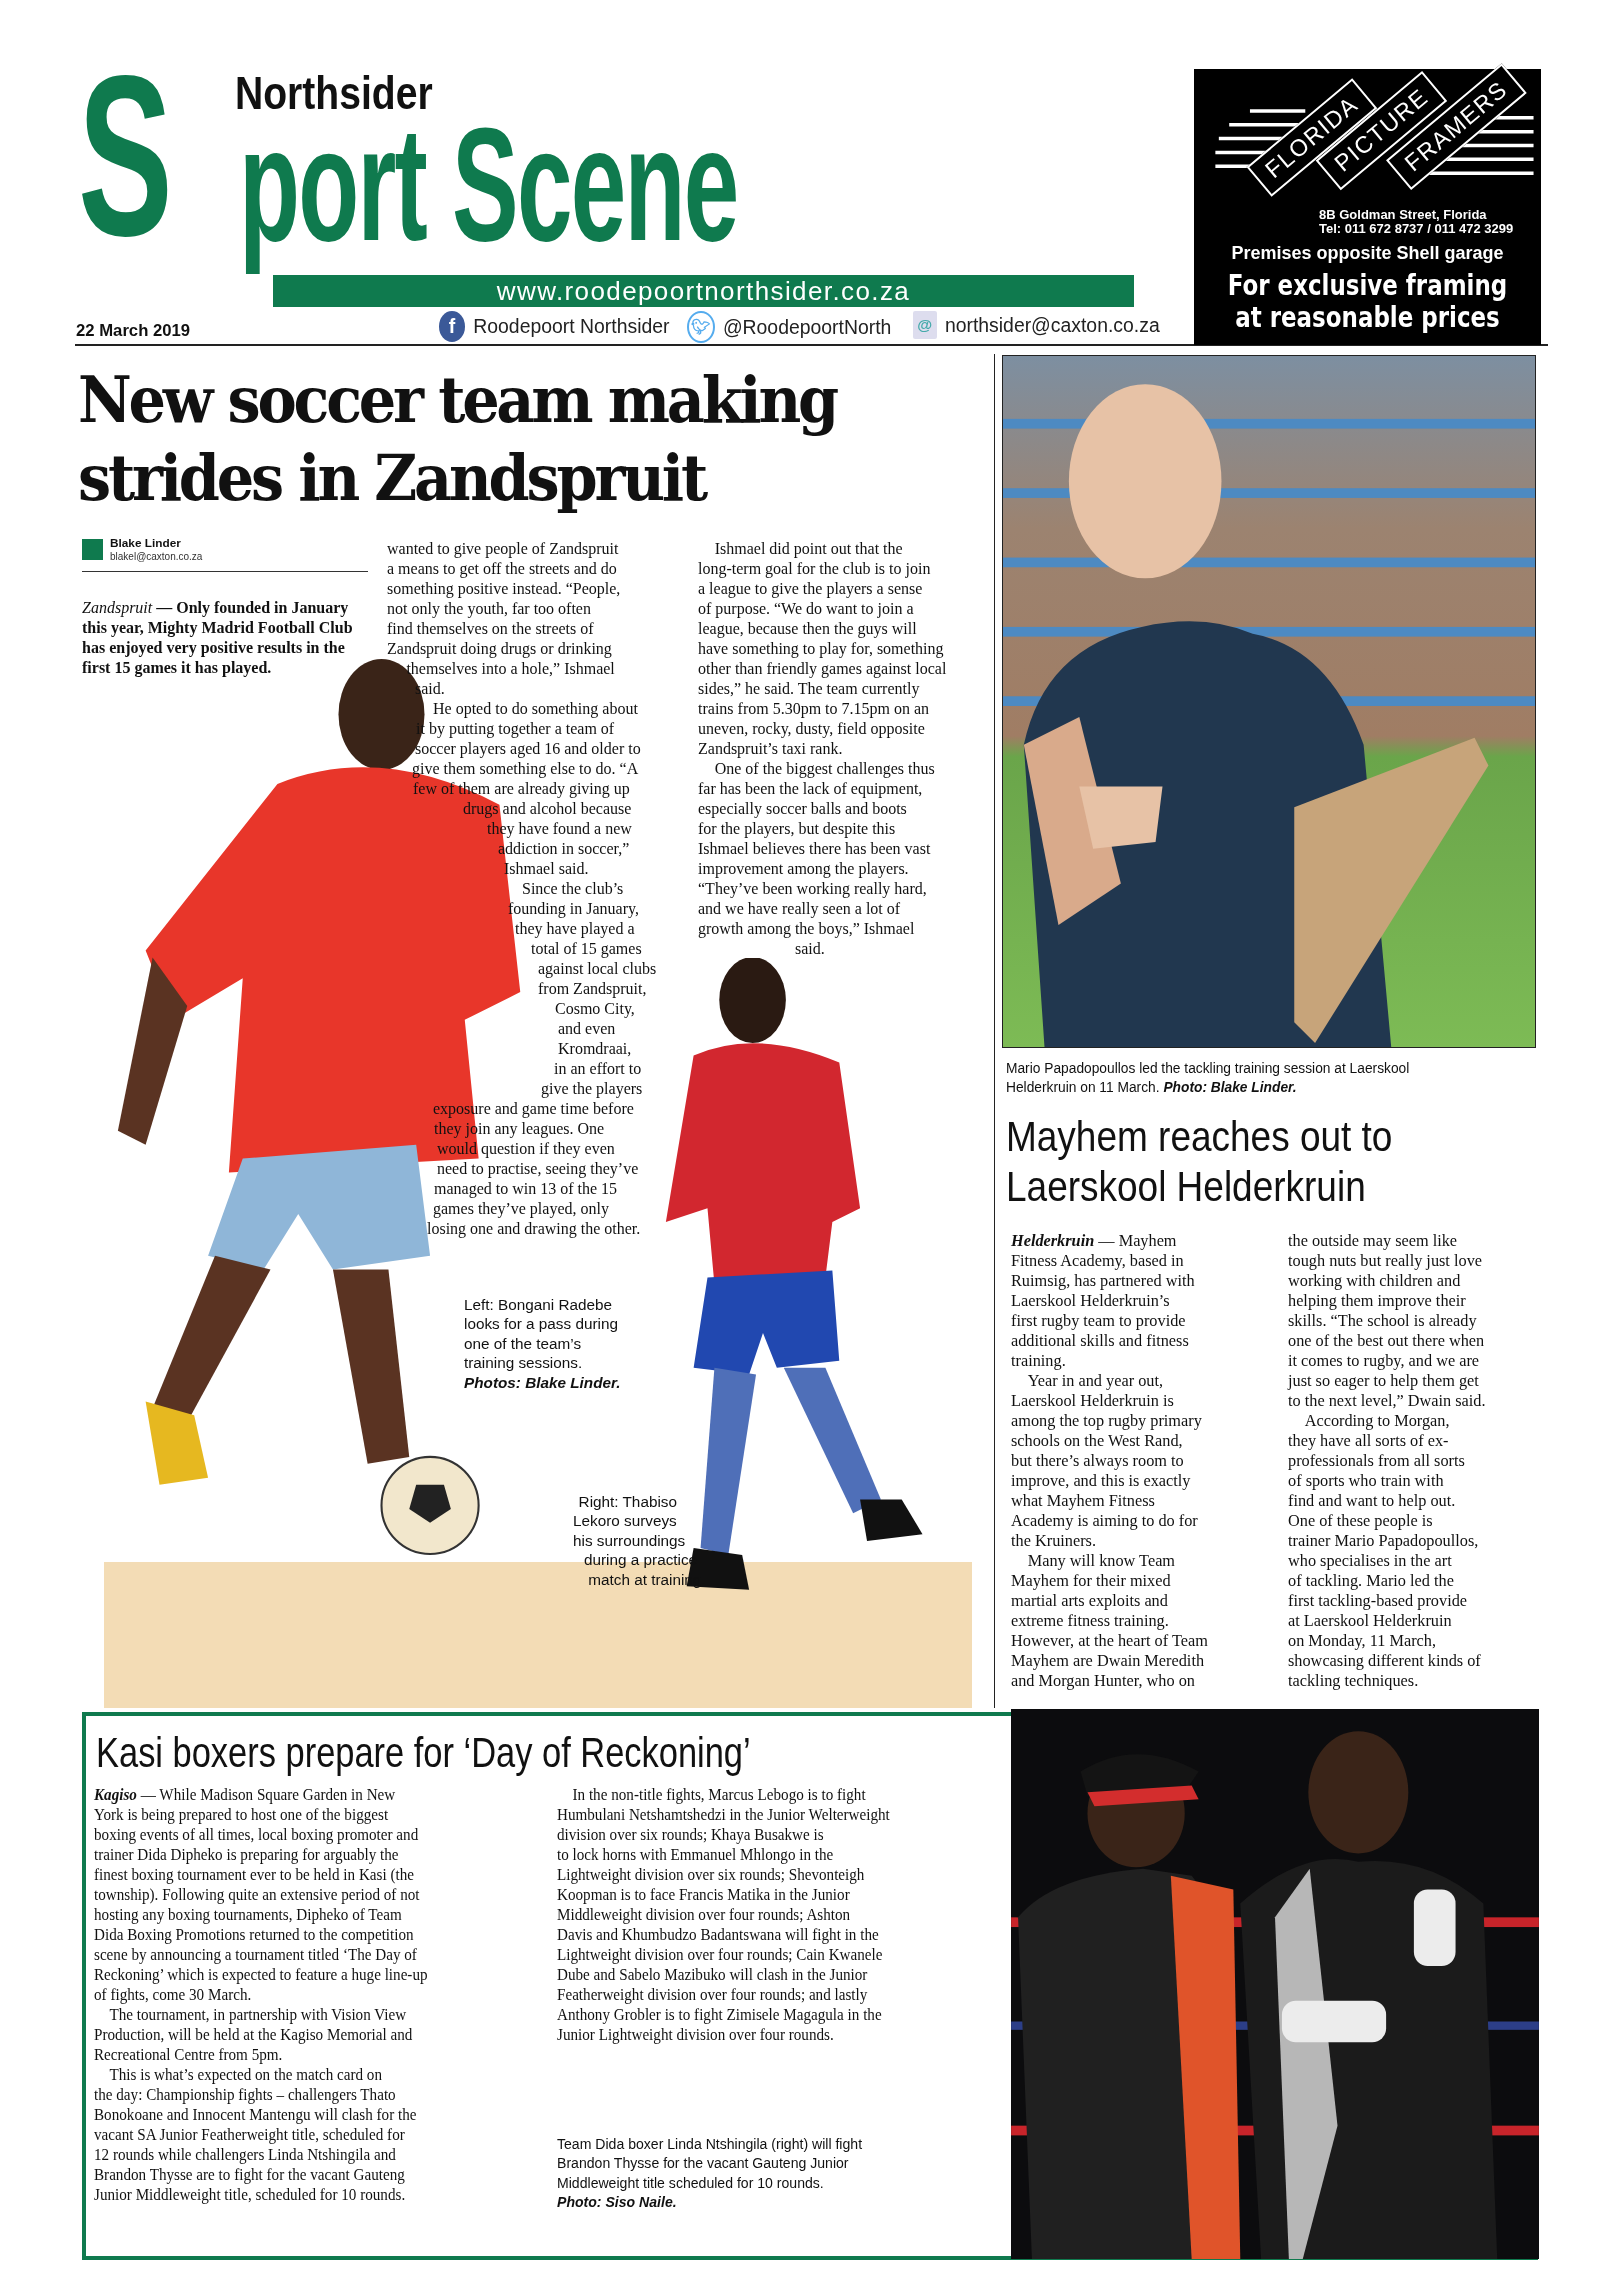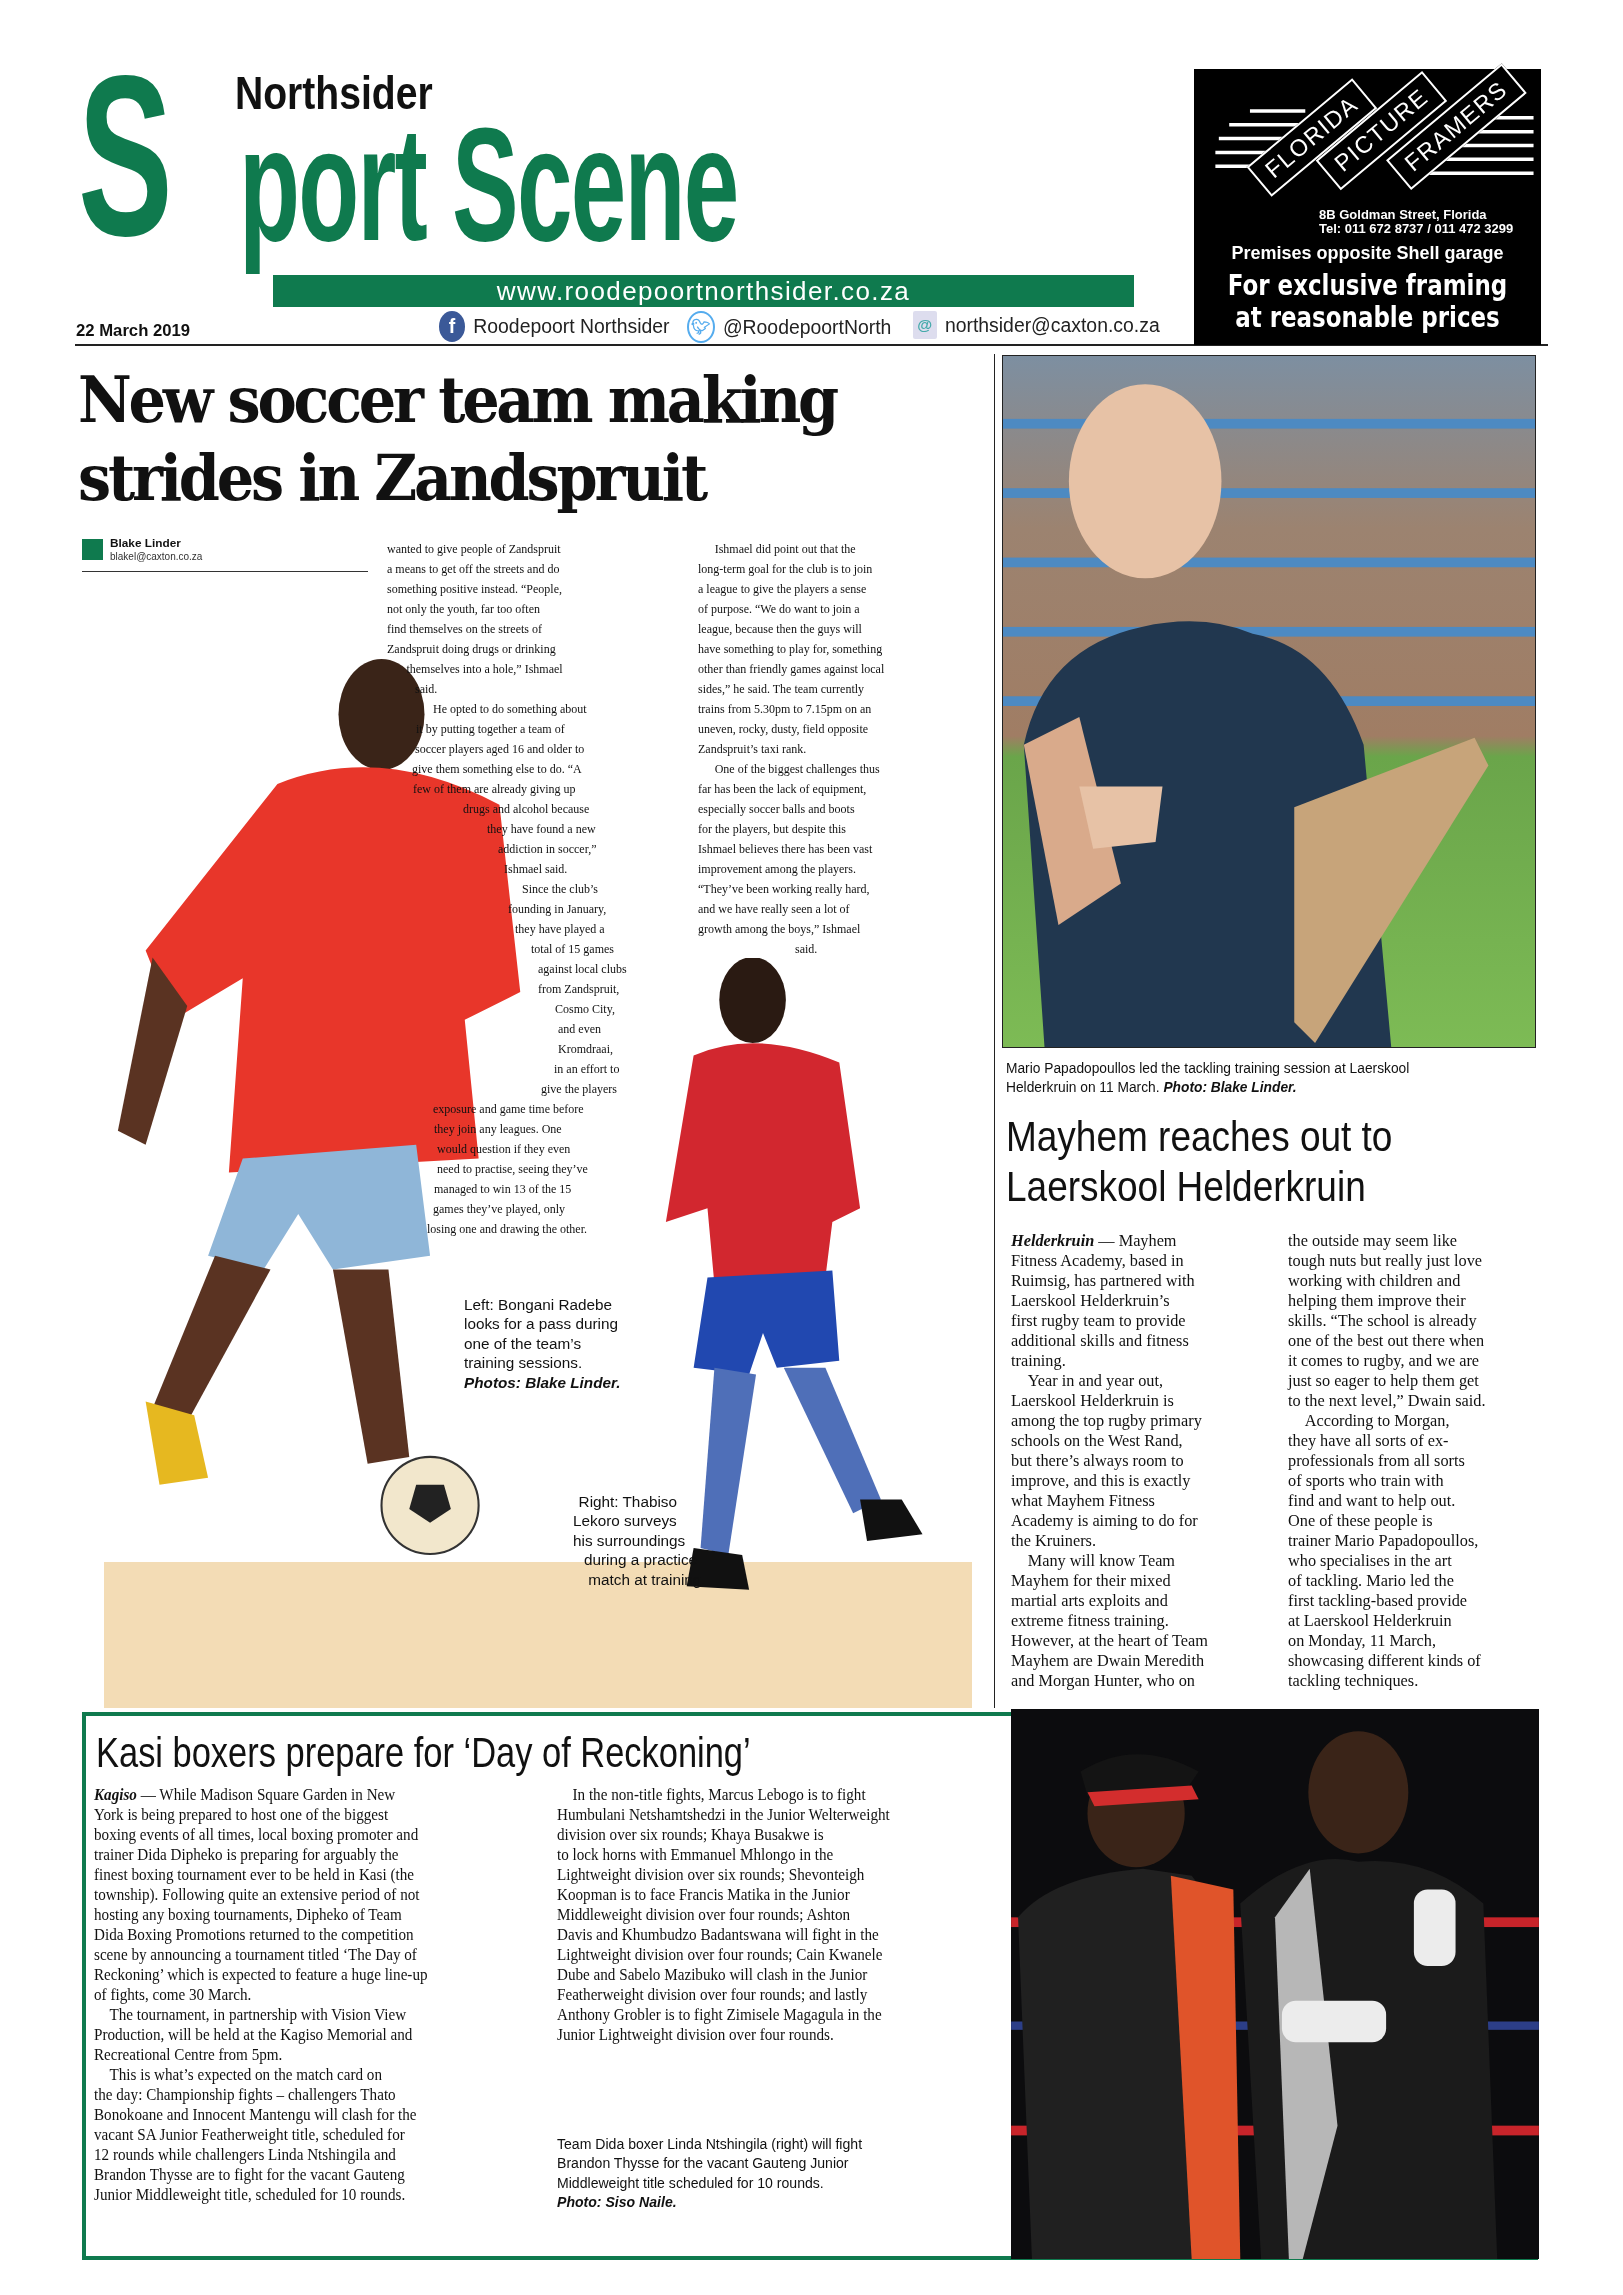--- a/index.html
+++ b/index.html
@@ -23,21 +23,21 @@
   .ad-plank { position:absolute; border:2.1px solid #fff; background:#000; color:#fff; font-size:23.6px; padding:4.2px 11px; transform:rotate(-40deg); transform-origin:center; letter-spacing:1.4px; }
   .ad-addr { position:absolute; left:125px; top:139px; font-weight:bold; font-size:13px; line-height:14px; }
   .ad-prem { position:absolute; left:0; width:100%; top:174px; text-align:center; font-weight:bold; font-size:18px; }
   .ad-excl { position:absolute; left:0; width:100%; top:201px; text-align:center; font-weight:bold; font-size:28px; line-height:32px; transform:scaleX(0.82); font-family:"DejaVu Sans", sans-serif; }
   
   .h1 { left:78px; top:361px; font-family:"DejaVu Serif", serif; font-weight:bold; font-size:64px; line-height:78px; letter-spacing:-3.5px; transform:scaleX(0.92); transform-origin:left top; width:972px; }
   .byline-box { left:82px; top:539px; width:21px; height:21px; background:#0f7a4e; }
   .byline-name { left:110px; top:536px; font-family:"Liberation Sans", sans-serif; font-weight:bold; font-size:11.8px; }
   .byline-mail { left:110px; top:551px; font-family:Liberation Sans, sans-serif; font-size:10px; color:#333; }
   .byline-rule { left:82px; top:571px; width:286px; height:1.4px; background:#333; }
-  .col { font-size:12px; line-height:20px; }
+  .col { font-size:16px; line-height:20px; }
   .lede { font-weight:bold; }
   .lede i { font-weight:normal; font-style:italic; }
   .caption { font-family:"Liberation Sans", sans-serif; font-size:15.3px; line-height:19.4px; color:#111; }
   .credit { font-weight:bold; font-style:italic; }
   
   .photo { position:absolute; overflow:hidden; }
   .vline { background:#222; width:1.4px; }
   .h2 { font-family:"Liberation Sans", sans-serif; font-size:43px; line-height:50px; transform:scaleX(0.86); transform-origin:left top; }
   .kasi-box { left:82px; top:1712px; width:1456px; height:548px; border:4.2px solid #0f7a4e; box-sizing:border-box; }
   .h3 { font-family:"Liberation Sans", sans-serif; font-size:42px; line-height:49px; transform:scaleX(0.82); transform-origin:left top; }
@@ -127,20 +127,21 @@
     <path d="M60 140 Q150 100 270 150 L300 360 L260 380 L250 460 L90 470 L80 360 L20 380 Z" fill="#d2272f"></path>
     <path d="M80 460 L260 450 L270 580 L180 590 L160 540 L140 600 L60 590 Z" fill="#2148b0"></path>
     <path d="M90 590 L150 600 L110 860 L70 850 Z" fill="#4f6fb8"></path>
     <path d="M190 590 L250 590 L330 780 L290 800 Z" fill="#4f6fb8"></path>
     <path d="M60 850 L130 860 L140 910 L50 905 Z" fill="#111"></path>
     <path d="M300 780 L360 780 L390 830 L310 840 Z" fill="#111"></path>
   </svg>
 </div>
 
 <div class="abs col" style="left:82px; top:598px; width:285px;">
+  <div class="lede"><i>Zandspruit</i><span> — Only founded in January this year, Mighty Madrid Football Club has enjoyed very positive results in the first 15 games it has played.</span></div>
 </div>
 
 <div class="abs col" style="left:387px; top:539px; width:305px;">
   <div>wanted to give people of Zandspruit</div>
   <div>a means to get off the streets and do</div>
   <div>something positive instead. “People,</div>
   <div>not only the youth, far too often</div>
   <div>find themselves on the streets of</div>
   <div>Zandspruit doing drugs or drinking</div>
   <div style="padding-left:19.4px">themselves into a hole,” Ishmael</div>

